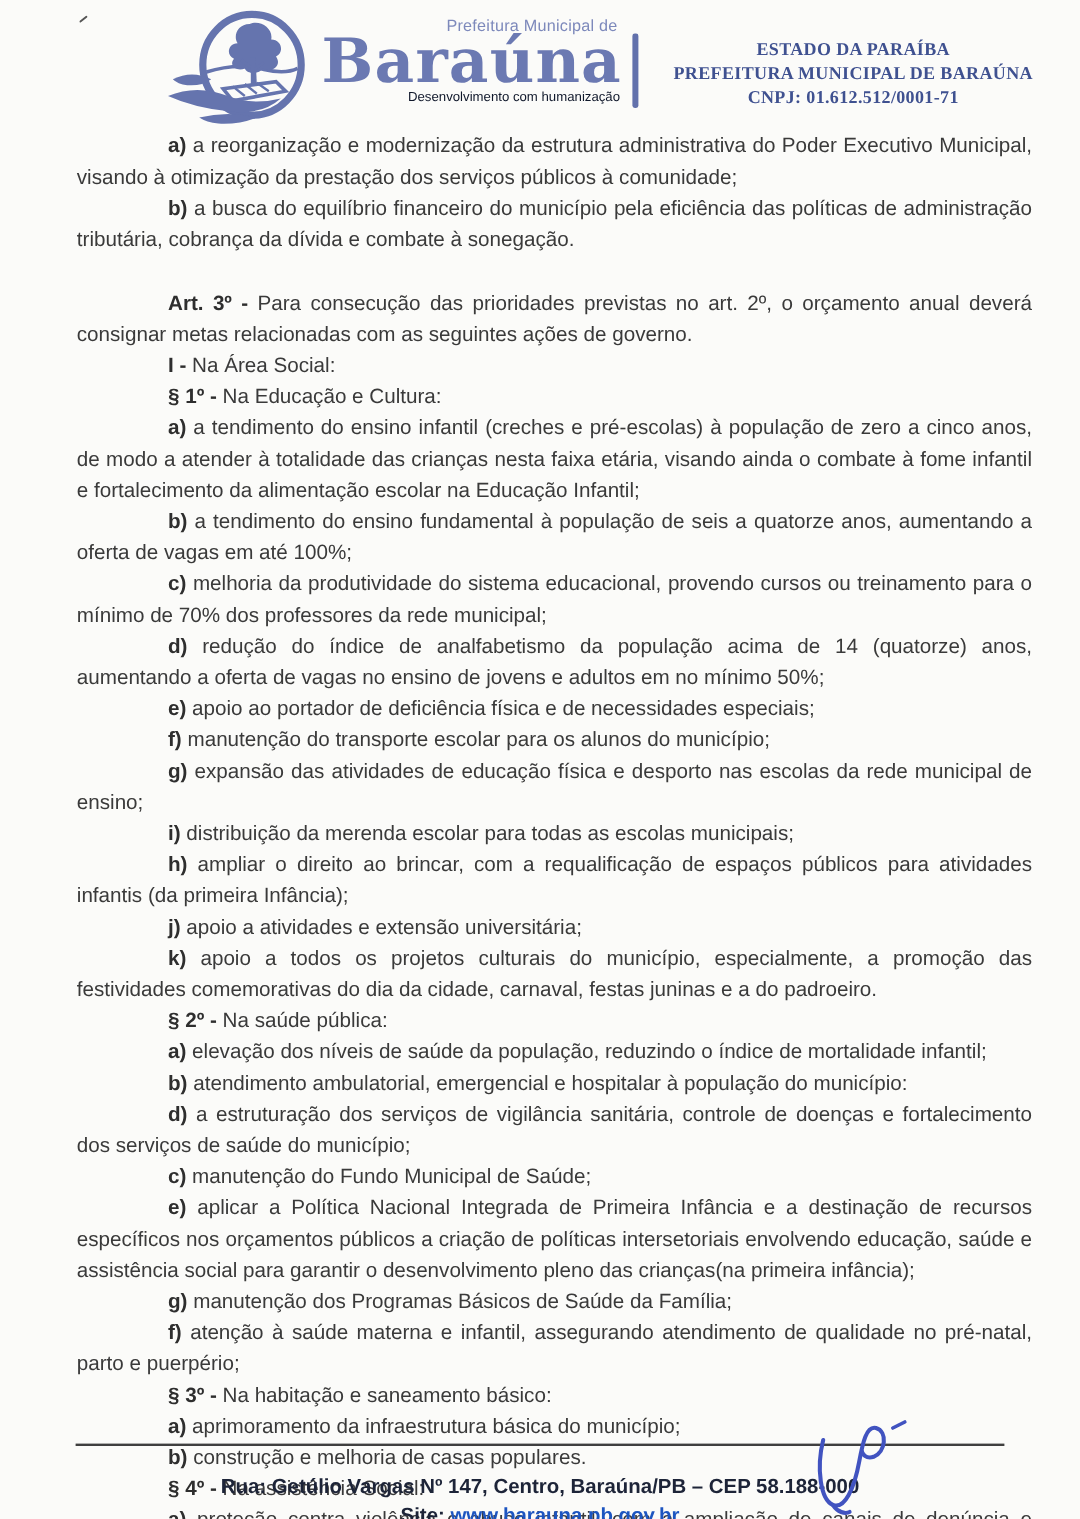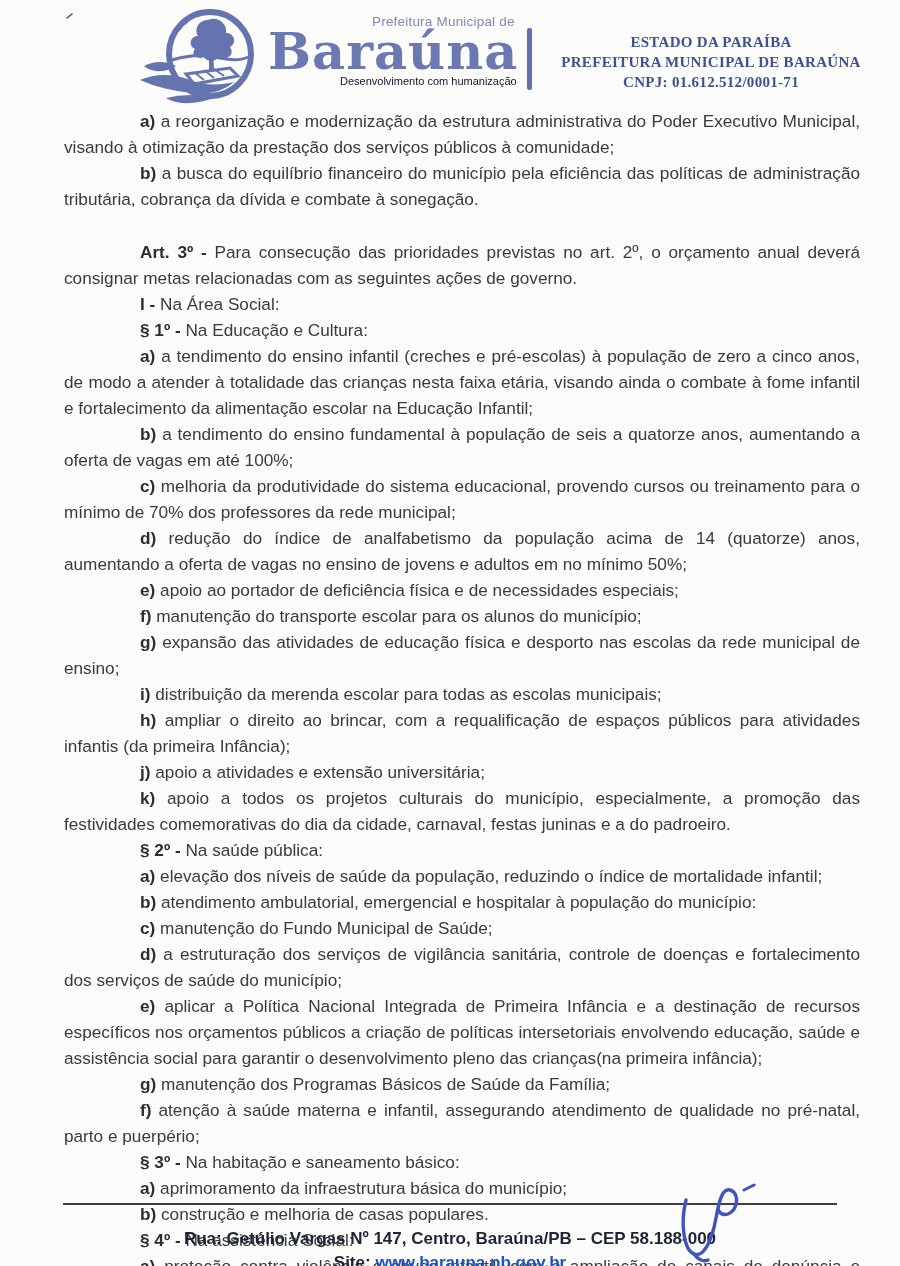--- a/index.html
+++ b/index.html
@@ -105,22 +105,22 @@
     <p class="para"><b>e)</b> apoio ao portador de deficiência física e de necessidades especiais;</p>
     <p class="para"><b>f)</b> manutenção do transporte escolar para os alunos do município;</p>
     <p class="para"><b>g)</b> expansão das atividades de educação física e desporto nas escolas da rede municipal de ensino;</p>
     <p class="para"><b>i)</b> distribuição da merenda escolar para todas as escolas municipais;</p>
     <p class="para"><b>h)</b> ampliar o direito ao brincar, com a requalificação de espaços públicos para atividades infantis (da primeira Infância);</p>
     <p class="para"><b>j)</b> apoio a atividades e extensão universitária;</p>
     <p class="para"><b>k)</b> apoio a todos os projetos culturais do município, especialmente, a promoção das festividades comemorativas do dia da cidade, carnaval, festas juninas e a do padroeiro.</p>
     <p class="para"><b>§ 2º -</b> Na saúde pública:</p>
     <p class="para"><b>a)</b> elevação dos níveis de saúde da população, reduzindo o índice de mortalidade infantil;</p>
     <p class="para"><b>b)</b> atendimento ambulatorial, emergencial e hospitalar à população do município:</p>
+    <p class="para"><b>d)</b> a estruturação dos serviços de vigilância sanitária, controle de doenças e fortalecimento dos serviços de saúde do município;</p>
     <p class="para"><b>c)</b> manutenção do Fundo Municipal de Saúde;</p>
-    <p class="para"><b>d)</b> a estruturação dos serviços de vigilância sanitária, controle de doenças e fortalecimento dos serviços de saúde do município;</p>
     <p class="para"><b>e)</b> aplicar a Política Nacional Integrada de Primeira Infância e a destinação de recursos específicos nos orçamentos públicos a criação de políticas intersetoriais envolvendo educação, saúde e assistência social para garantir o desenvolvimento pleno das crianças(na primeira infância);</p>
     <p class="para"><b>g)</b> manutenção dos Programas Básicos de Saúde da Família;</p>
     <p class="para"><b>f)</b> atenção à saúde materna e infantil, assegurando atendimento de qualidade no pré-natal, parto e puerpério;</p>
     <p class="para"><b>§ 3º -</b> Na habitação e saneamento básico:</p>
     <p class="para"><b>a)</b> aprimoramento da infraestrutura básica do município;</p>
     <p class="para"><b>b)</b> construção e melhoria de casas populares.</p>
     <p class="para"><b>§ 4º -</b> Na assistência Social:</p>
     <p class="para"><b>a)</b> proteção contra violência e abuso infantil, com a ampliação de canais de denúncia e programas de acolhimento e a garantia do registro civil de nascimento e incentivo à paternidade responsável.</p>
   </div>
 

